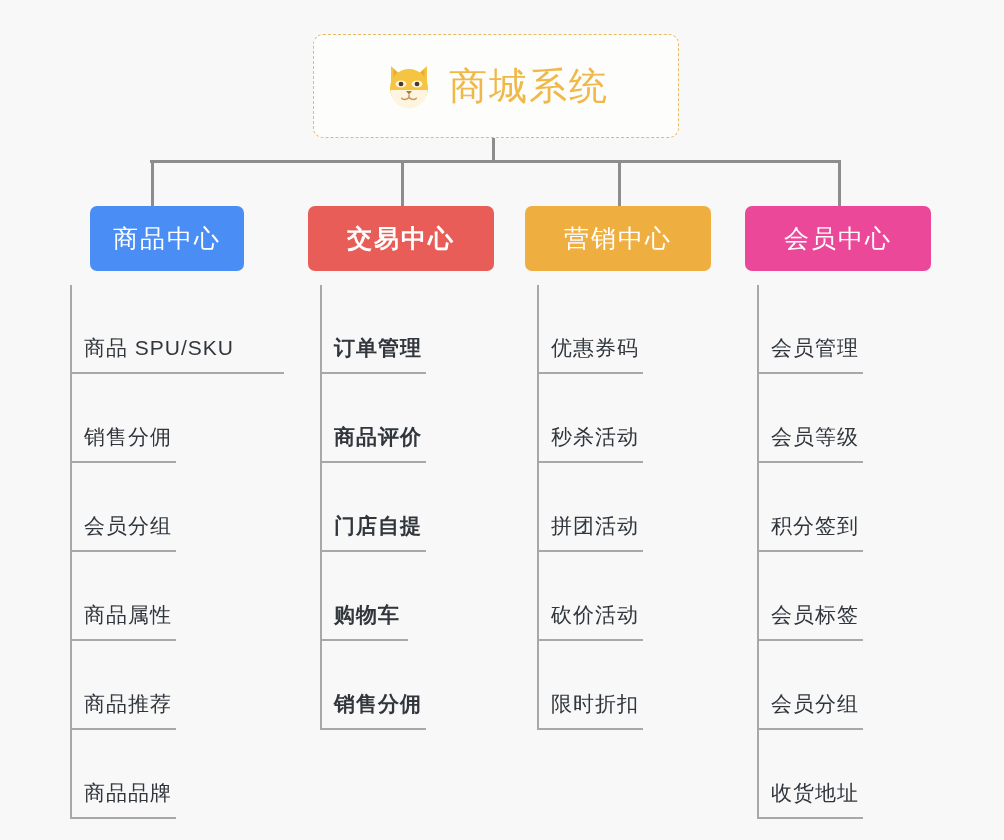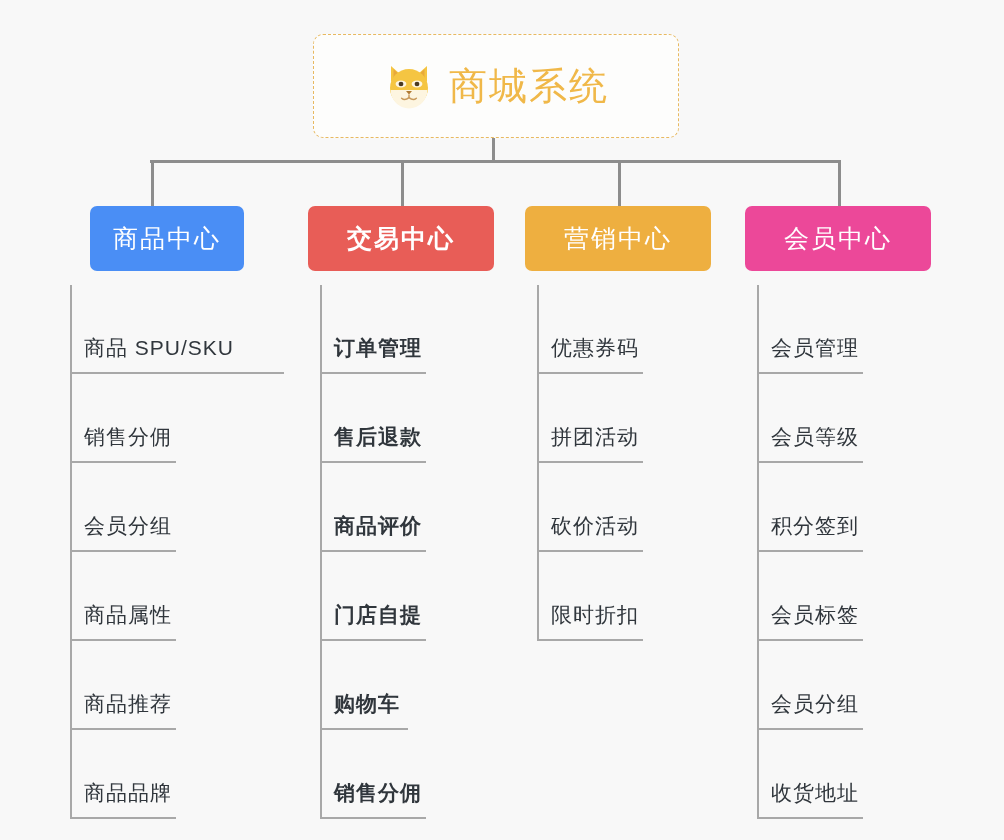--- a/index.html
+++ b/index.html
@@ -191,24 +191,20 @@
     <div class="branch" style="left: 308px; width: 186px; font-weight: bold;">
       <div class="branch-header" style="background: rgb(232, 93, 87);">交易中心</div>
       <div class="branch-items">
         <div class="spine"></div>
         <div class="leaf">
           <div class="leaf-rule" style="width: 106px;"></div>
           <span class="leaf-label">订单管理</span>
         </div>
         <div class="leaf">
           <div class="leaf-rule" style="width: 106px;"></div>
-          <span class="leaf-label">售后退款</span>
-        </div>
-        <div class="leaf">
-          <div class="leaf-rule" style="width: 106px;"></div>
           <span class="leaf-label">商品评价</span>
         </div>
         <div class="leaf">
           <div class="leaf-rule" style="width: 106px;"></div>
           <span class="leaf-label">门店自提</span>
         </div>
         <div class="leaf">
           <div class="leaf-rule" style="width: 88px;"></div>
           <span class="leaf-label">购物车</span>
         </div>
@@ -222,20 +218,24 @@
     <div class="branch" style="left: 525px; width: 186px;">
       <div class="branch-header" style="background: rgb(238, 175, 64);">营销中心</div>
       <div class="branch-items">
         <div class="spine"></div>
         <div class="leaf">
           <div class="leaf-rule" style="width: 106px;"></div>
           <span class="leaf-label">优惠券码</span>
         </div>
         <div class="leaf">
           <div class="leaf-rule" style="width: 106px;"></div>
+          <span class="leaf-label">秒杀活动</span>
+        </div>
+        <div class="leaf">
+          <div class="leaf-rule" style="width: 106px;"></div>
           <span class="leaf-label">拼团活动</span>
         </div>
         <div class="leaf">
           <div class="leaf-rule" style="width: 106px;"></div>
           <span class="leaf-label">砍价活动</span>
         </div>
         <div class="leaf">
           <div class="leaf-rule" style="width: 106px;"></div>
           <span class="leaf-label">限时折扣</span>
         </div>

